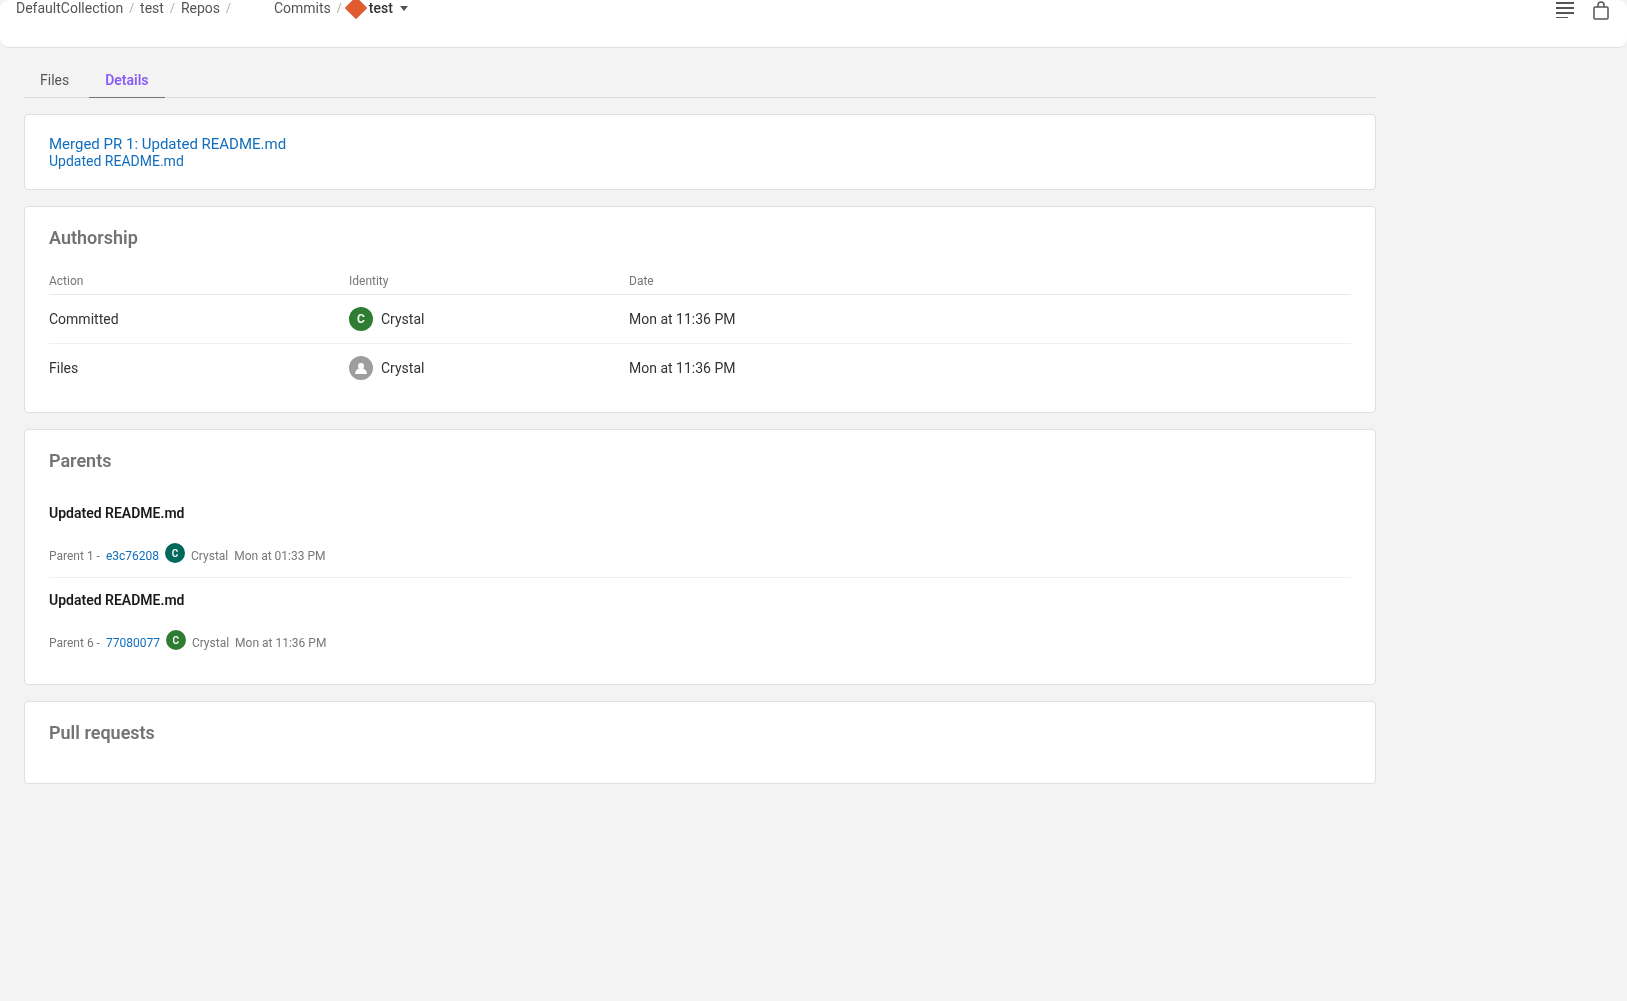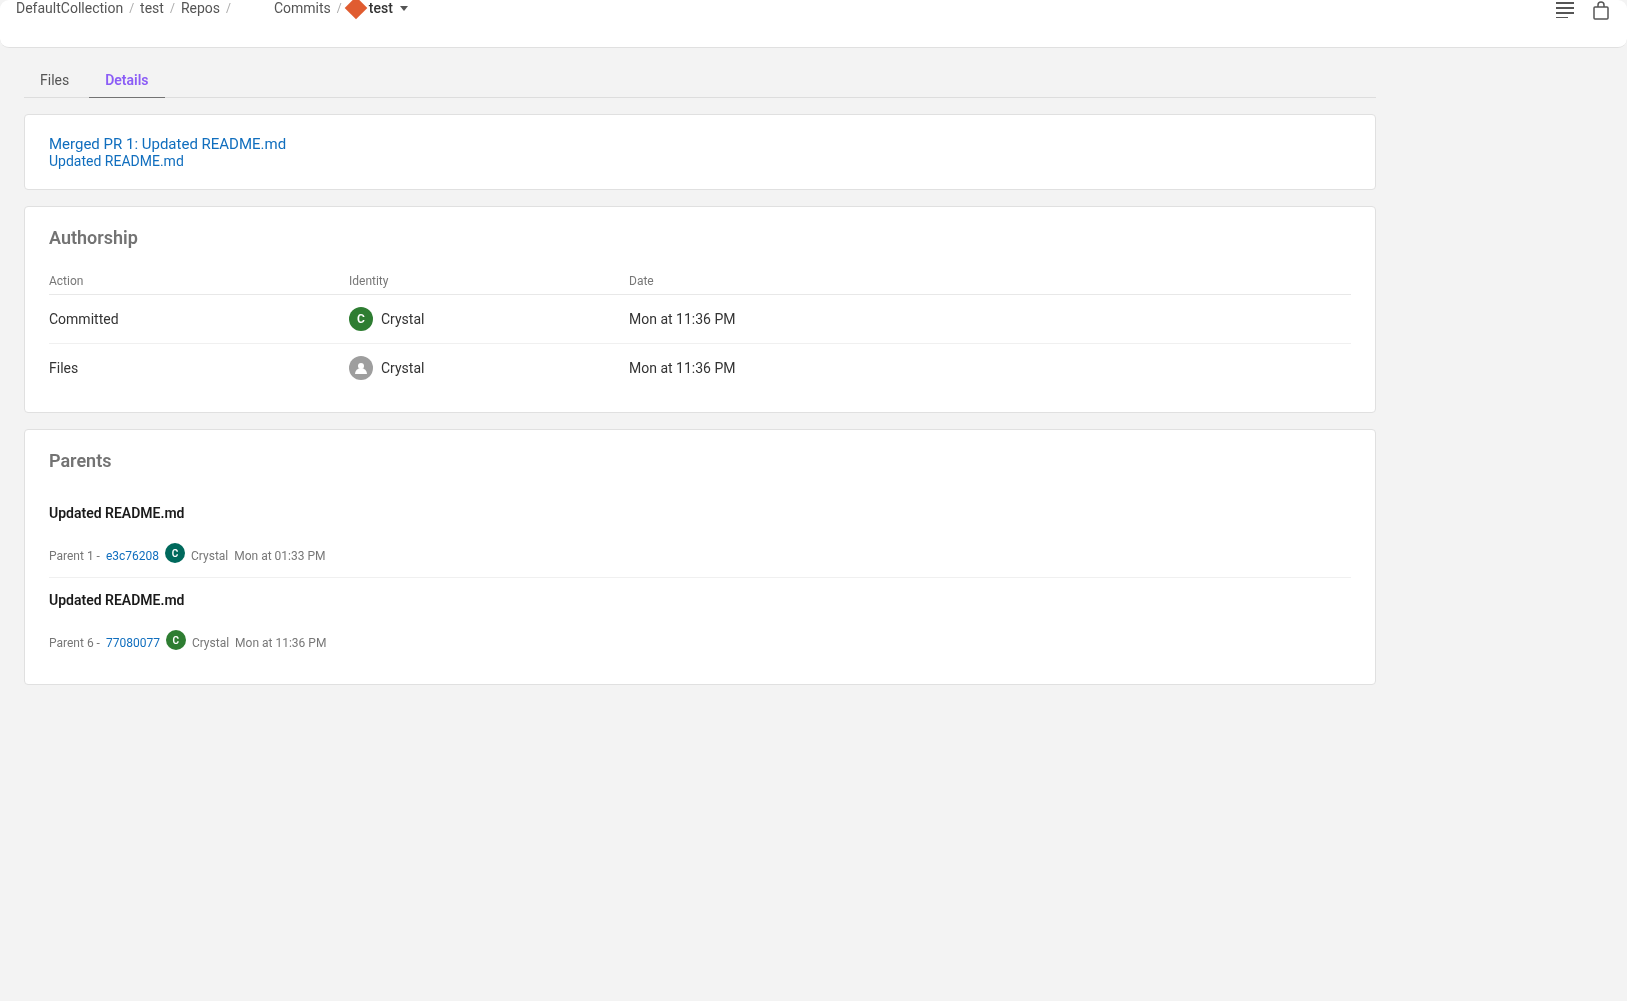--- a/index.html
+++ b/index.html
@@ -344,14 +344,17 @@
             <span>Parent  6  -</span>
             <span class="hash">77080077</span>
             <div class="avatar-small-green">C</div>
             <span>Crystal</span>
             <span>Mon at 11:36 PM</span>
           </div>
         </div>
       </div>
   </div>
 
+  <div class="card">
+    <div class="section-title">Pull requests</div>
+  </div>
 
 </div>
 
 </body></html>

